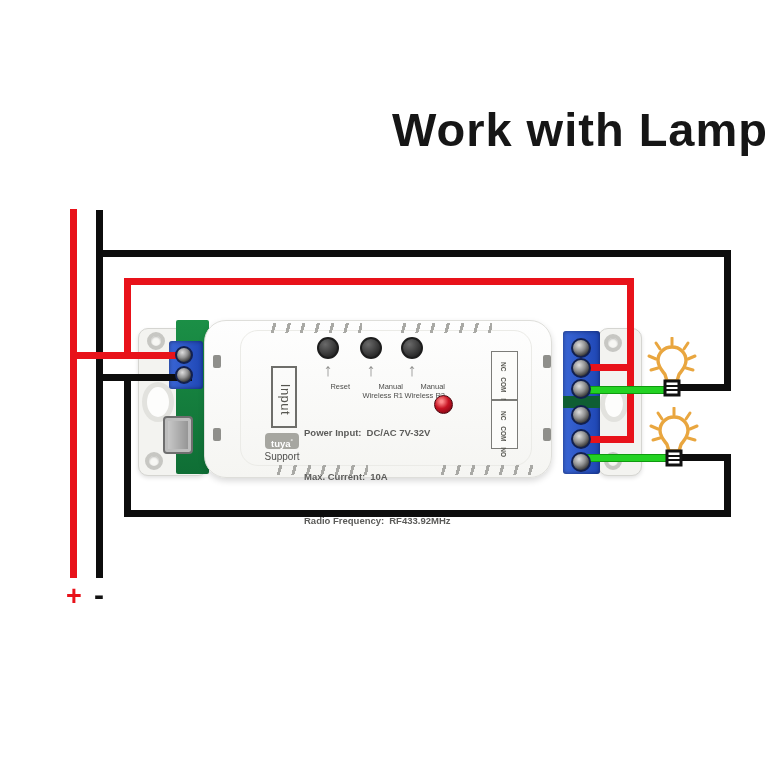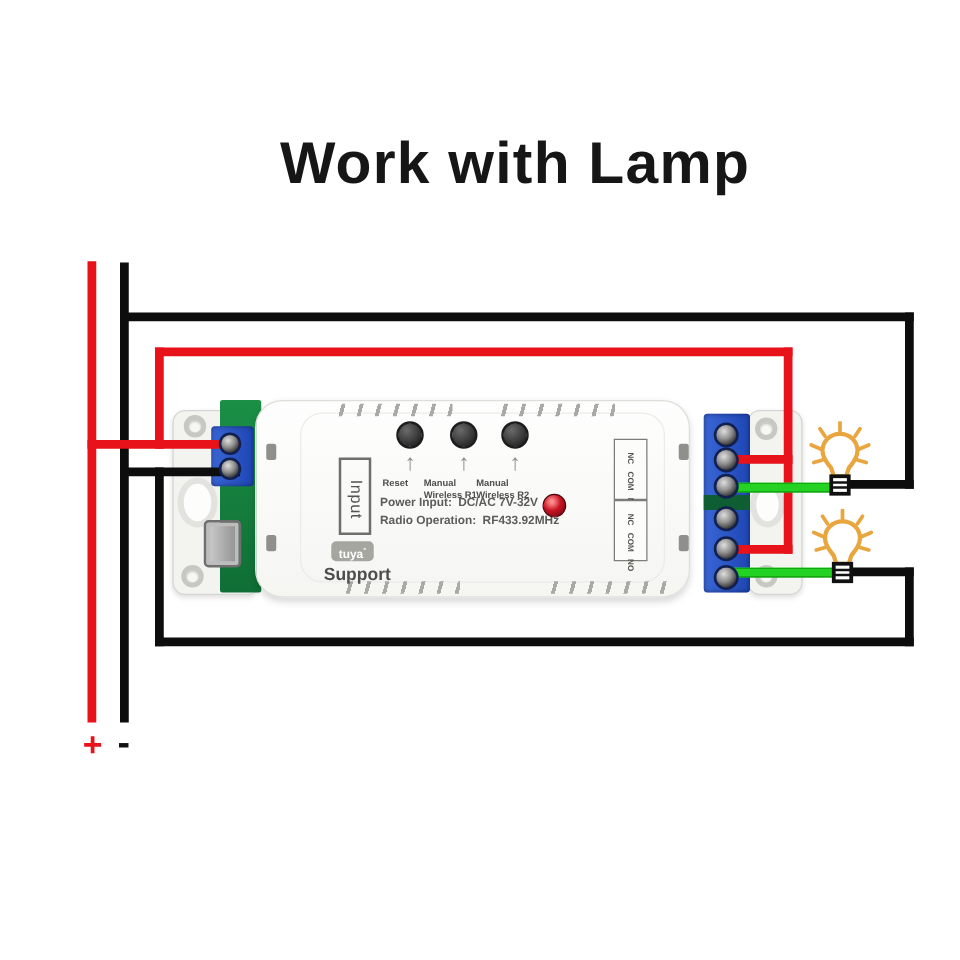--- a/index.html
+++ b/index.html
@@ -1,21 +1,21 @@
 <!DOCTYPE html>
 <html style="--wire-positive: #e8121a; --wire-negative: #0d0d0d; --wire-load: #23d223; --lamp: #e9a63f; --terminal-block: #2553c9; --pcb: #1d8f47; --led: #c81423;"><head>
 <meta charset="utf-8">
 <style>
   html,body{margin:0;padding:0;background:#ffffff;}
   .stage{position:relative;width:768px;height:768px;background:#ffffff;overflow:hidden;
          font-family:"Liberation Sans",sans-serif;}
   .abs{position:absolute;box-sizing:border-box;}
 
   
-  .title{left:56px;top:102px;width:712px;text-align:center;
+  .title{left:56px;top:102px;width:712px;text-align:right;
          font-size:47px;font-weight:bold;letter-spacing:1px;color:#161616;}
 
   
   .wire{position:absolute;z-index:30;}
   .wire.red{background:var(--wire-positive,#e8121a);}
   .wire.blk{background:var(--wire-negative,#0d0d0d);}
   .wire.grn{background:var(--wire-load,#23d223);box-shadow:0 0 0 1px #0f9a0f inset;}
 
   
   .plus{left:62px;top:581px;width:24px;text-align:center;font-size:27px;font-weight:bold;
@@ -41,34 +41,34 @@
   .terminal{background:linear-gradient(90deg,#3a66d6,#1e46b4);border-radius:3px;z-index:10;
             box-shadow:inset 0 0 4px rgba(0,0,20,.5);}
   .pcbstrip{background:#0f5e33;z-index:11;}
   .screw{border-radius:50%;z-index:35;border:2px solid #12204f;
          background:radial-gradient(circle at 38% 32%, #dedede 0%, #909090 42%, #2e2e2e 80%);}
 
   
   .btn{border-radius:50%;z-index:8;border:2px solid #1d1d1d;
        background:radial-gradient(circle at 35% 30%, #6a6a6a, #2c2c2c 72%);}
   .arrow{z-index:8;color:#8f8f8d;font-size:18px;font-weight:bold;text-align:center;line-height:18px;}
-  .btnlbl{z-index:8;text-align:left;font-size:7.5px;font-weight:bold;color:#4e4e4c;line-height:9px;}
+  .btnlbl{z-index:8;text-align:right;font-size:7.5px;font-weight:normal;color:#4e4e4c;line-height:9px;}
   .inputbox{border:2px solid #6e6e6a;z-index:8;}
   .inputbox span{position:absolute;left:-18px;top:24px;width:60px;text-align:center;
        transform:rotate(90deg);font-size:13px;letter-spacing:.5px;color:#55554f;font-weight:500;}
   .specs{z-index:8;font-size:9.5px;font-weight:bold;color:#5c5c5a;line-height:14px;white-space:nowrap;}
-  .specs .line{display:flex;}
+  .specs .line{display:flex;margin-top:30px;}
   .specs .line .v{margin-left:5px;}
   .specs .line.tight .v{margin-left:0px;}
   .led{border-radius:50%;z-index:9;border:1px solid #4a040c;
        background:radial-gradient(circle at 38% 32%, #ff8a8a 8%, var(--led,#c81423) 45%, #6f0310 95%);}
   .badge{background:#a6a6a0;border-radius:4px;z-index:8;color:#fff;text-align:center;
        font-size:9.5px;font-weight:bold;line-height:16px;}
   .badge sup{font-size:6px;}
-  .support{z-index:8;text-align:center;font-size:14px;font-weight:bold;color:#4e4e4c;}
+  .support{z-index:8;text-align:center;font-size:10px;font-weight:normal;color:#4e4e4c;}
   .ncbox{border:1.5px solid #7c7c78;background:#fcfcfa;z-index:8;}
   .ncbox .rot{position:absolute;left:-11px;top:21px;width:46px;height:24px;transform:rotate(90deg);
        display:flex;justify-content:space-between;align-items:center;
        font-size:6.5px;font-weight:bold;color:#55554f;}
 
   .lamp{position:absolute;z-index:40;}
 </style>
 </head>
 <body>
 
@@ -120,21 +120,25 @@
   <div class="abs inputbox" style="left:271px;top:366px;width:26px;height:62px;">
     <span>Input</span>
   </div>
 
   <div class="abs specs" style="left:304px;top:396px;width:180px;">
     <div class="line">
         <span>Power Input:</span>
         <span class="v">DC/AC 7V-32V</span>
       </div>
     <div class="line">
-        <span>Radio Operation:</span>
+        <span>Max. Current:</span>
+        <span class="v">10A</span>
+      </div>
+    <div class="line">
+        <span>Radio Frequency:</span>
         <span class="v">RF433.92MHz</span>
       </div>
   </div>
 
   <div class="abs led" style="left:434px;top:395px;width:19px;height:19px;"></div>
 
   <div class="abs badge" style="left:265px;top:433px;width:34px;height:16px;">
     <span>tuya</span><sup>°</sup>
   </div>
   <div class="abs support" style="left:259px;top:451px;width:46px;">Support</div>

